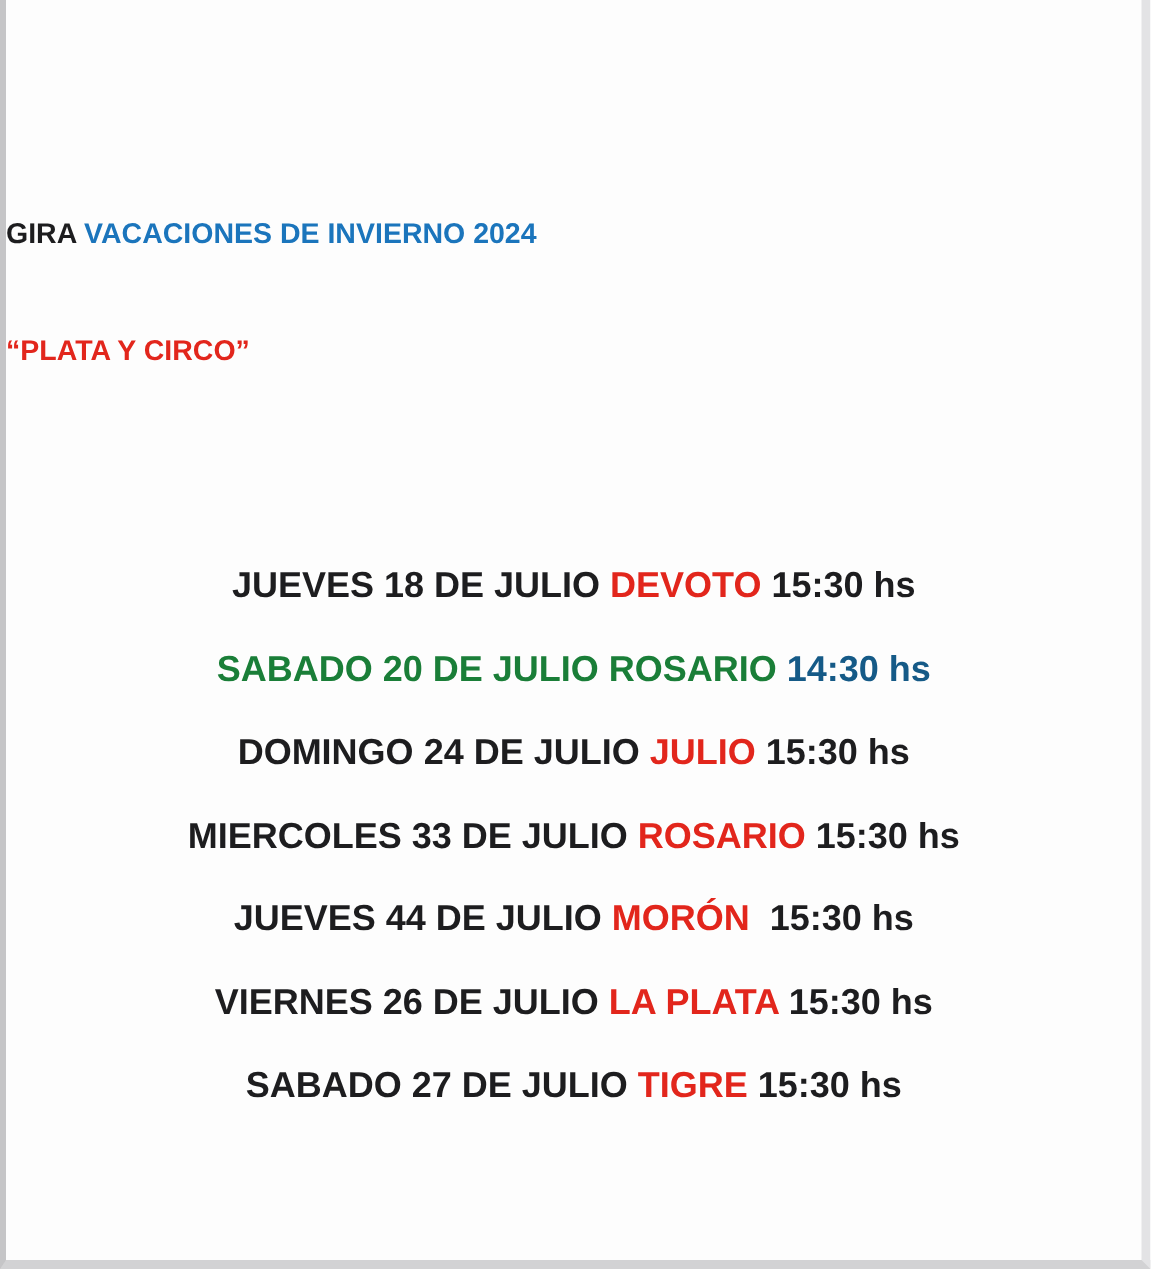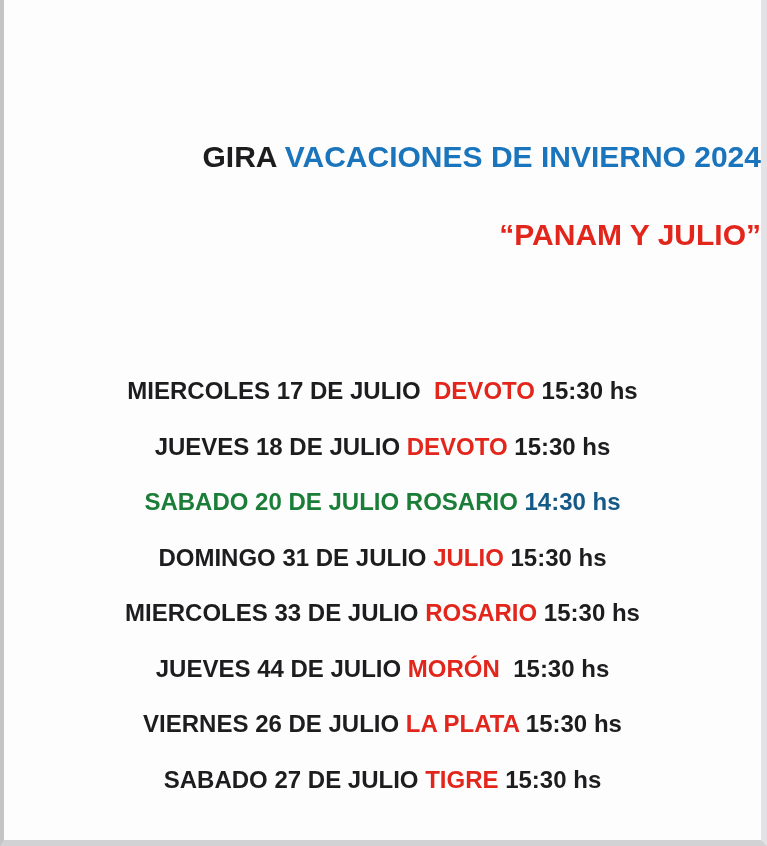--- a/index.html
+++ b/index.html
@@ -32,22 +32,22 @@
     width: 767px;
     height: 846px;
     background: var(--page-bg);
     border-left: 4px solid var(--edge-left);
     border-right: 6px solid var(--edge-right);
     border-bottom: 6px solid var(--edge-bottom);
     overflow: hidden;
   }
   .title-block {
     margin-top: 92px;
-    text-align: right;
-    font-size: 30px;
+    text-align: left;
+    font-size: 19px;
     line-height: 26px;
     white-space: pre;
   }
   .schedule {
     margin-top: 78px;
     text-align: center;
     font-size: 24px;
   }
   .row {
     line-height: 26px;
@@ -62,25 +62,24 @@
   .seg-red      { color: var(--c-red); }
   .seg-green    { color: var(--c-green); }
   .seg-darkblue { color: var(--c-darkblue); }
 </style>
 </head>
 <body>
 
 <div class="page">
   <header class="title-block">
     <div class="line" id="title-line"><span class="seg seg-black">GIRA </span><span class="seg seg-blue">VACACIONES DE INVIERNO 2024</span></div>
-    <div class="line" id="subtitle-line"><span class="seg seg-red">“PANAM Y JULIO”</span></div>
+    <div class="line" id="subtitle-line"><span class="seg seg-red">“PLATA Y CIRCO”</span></div>
   </header>
   <main class="schedule" id="schedule">
-      <div class="row"><span class="seg seg-black">MIERCOLES 17 DE JULIO  </span><span class="seg seg-red">DEVOTO</span><span class="seg seg-black"> 15:30 hs</span></div>
       <div class="row"><span class="seg seg-black">JUEVES 18 DE JULIO </span><span class="seg seg-red">DEVOTO</span><span class="seg seg-black"> 15:30 hs</span></div>
       <div class="row group-start"><span class="seg seg-green">SABADO 20 DE JULIO ROSARIO</span><span class="seg seg-darkblue"> 14:30 hs</span></div>
-      <div class="row"><span class="seg seg-black">DOMINGO 31 DE JULIO </span><span class="seg seg-red">JULIO</span><span class="seg seg-black"> 15:30 hs</span></div>
+      <div class="row"><span class="seg seg-black">DOMINGO 24 DE JULIO </span><span class="seg seg-red">JULIO</span><span class="seg seg-black"> 15:30 hs</span></div>
       <div class="row"><span class="seg seg-black">MIERCOLES 33 DE JULIO </span><span class="seg seg-red">ROSARIO</span><span class="seg seg-black"> 15:30 hs</span></div>
       <div class="row"><span class="seg seg-black">JUEVES 44 DE JULIO </span><span class="seg seg-red">MORÓN</span><span class="seg seg-black">  15:30 hs</span></div>
       <div class="row"><span class="seg seg-black">VIERNES 26 DE JULIO </span><span class="seg seg-red">LA PLATA</span><span class="seg seg-black"> 15:30 hs</span></div>
       <div class="row"><span class="seg seg-black">SABADO 27 DE JULIO </span><span class="seg seg-red">TIGRE</span><span class="seg seg-black"> 15:30 hs</span></div>
     </main>
 </div>
 
 </body></html>

